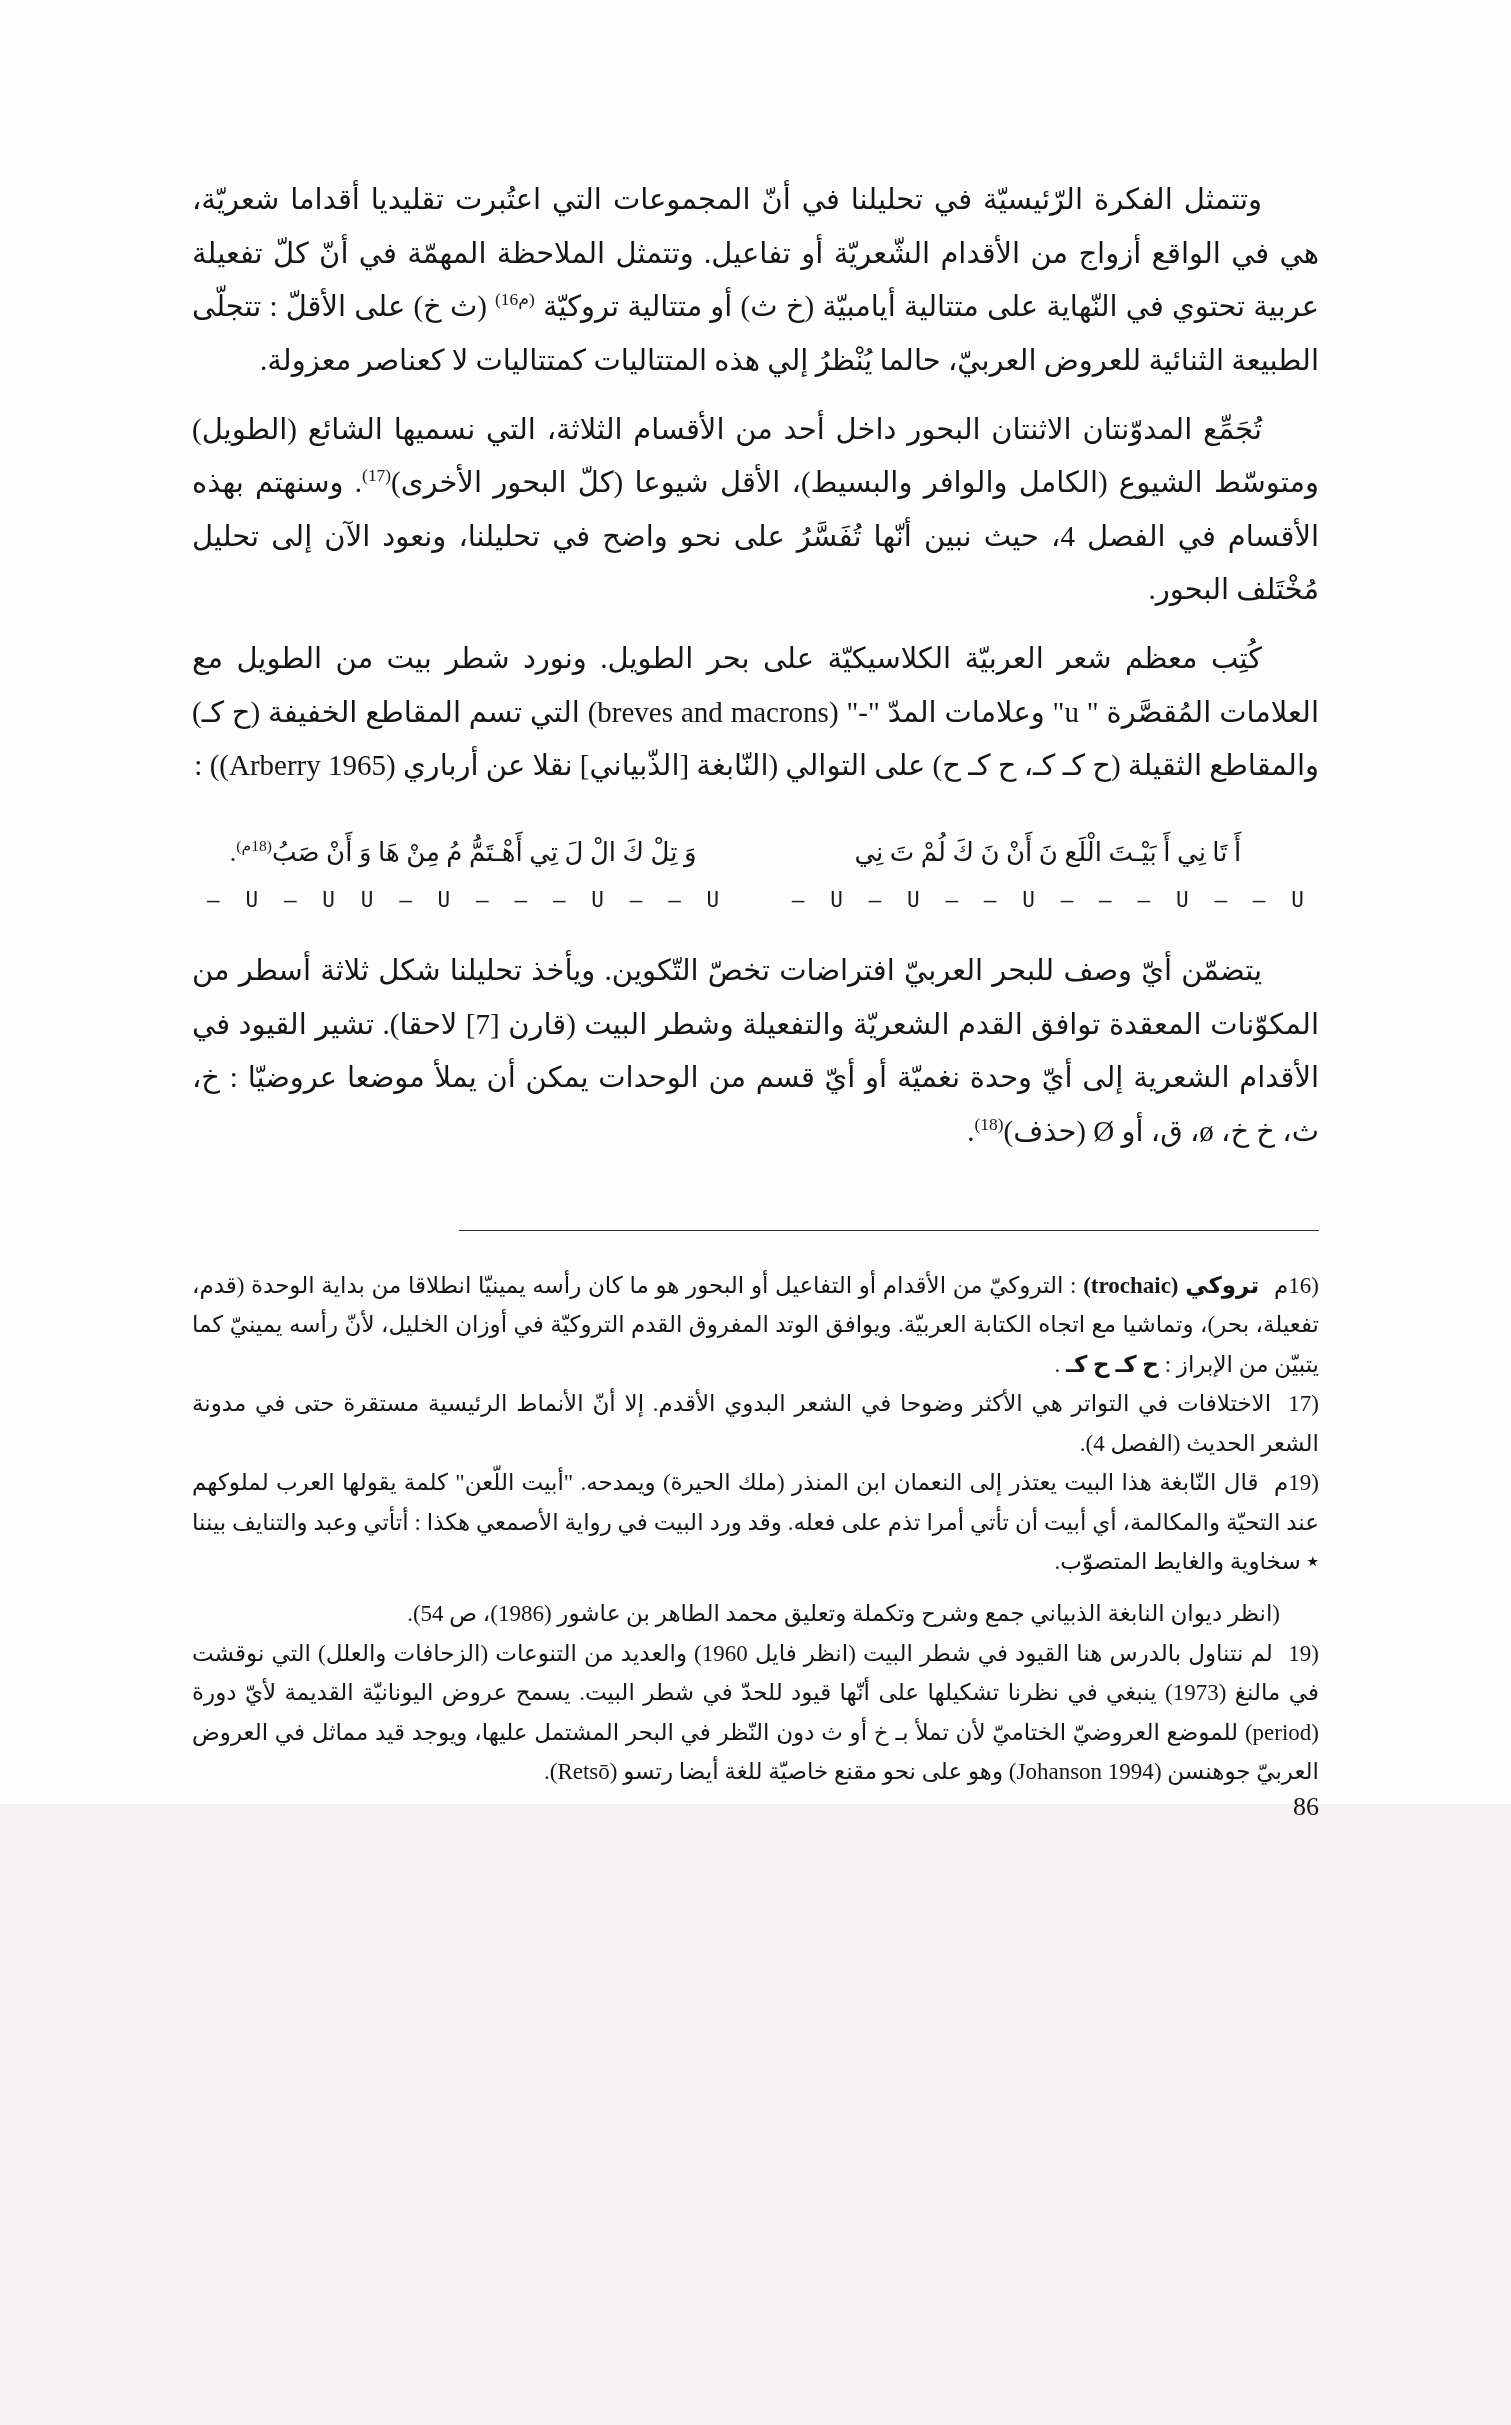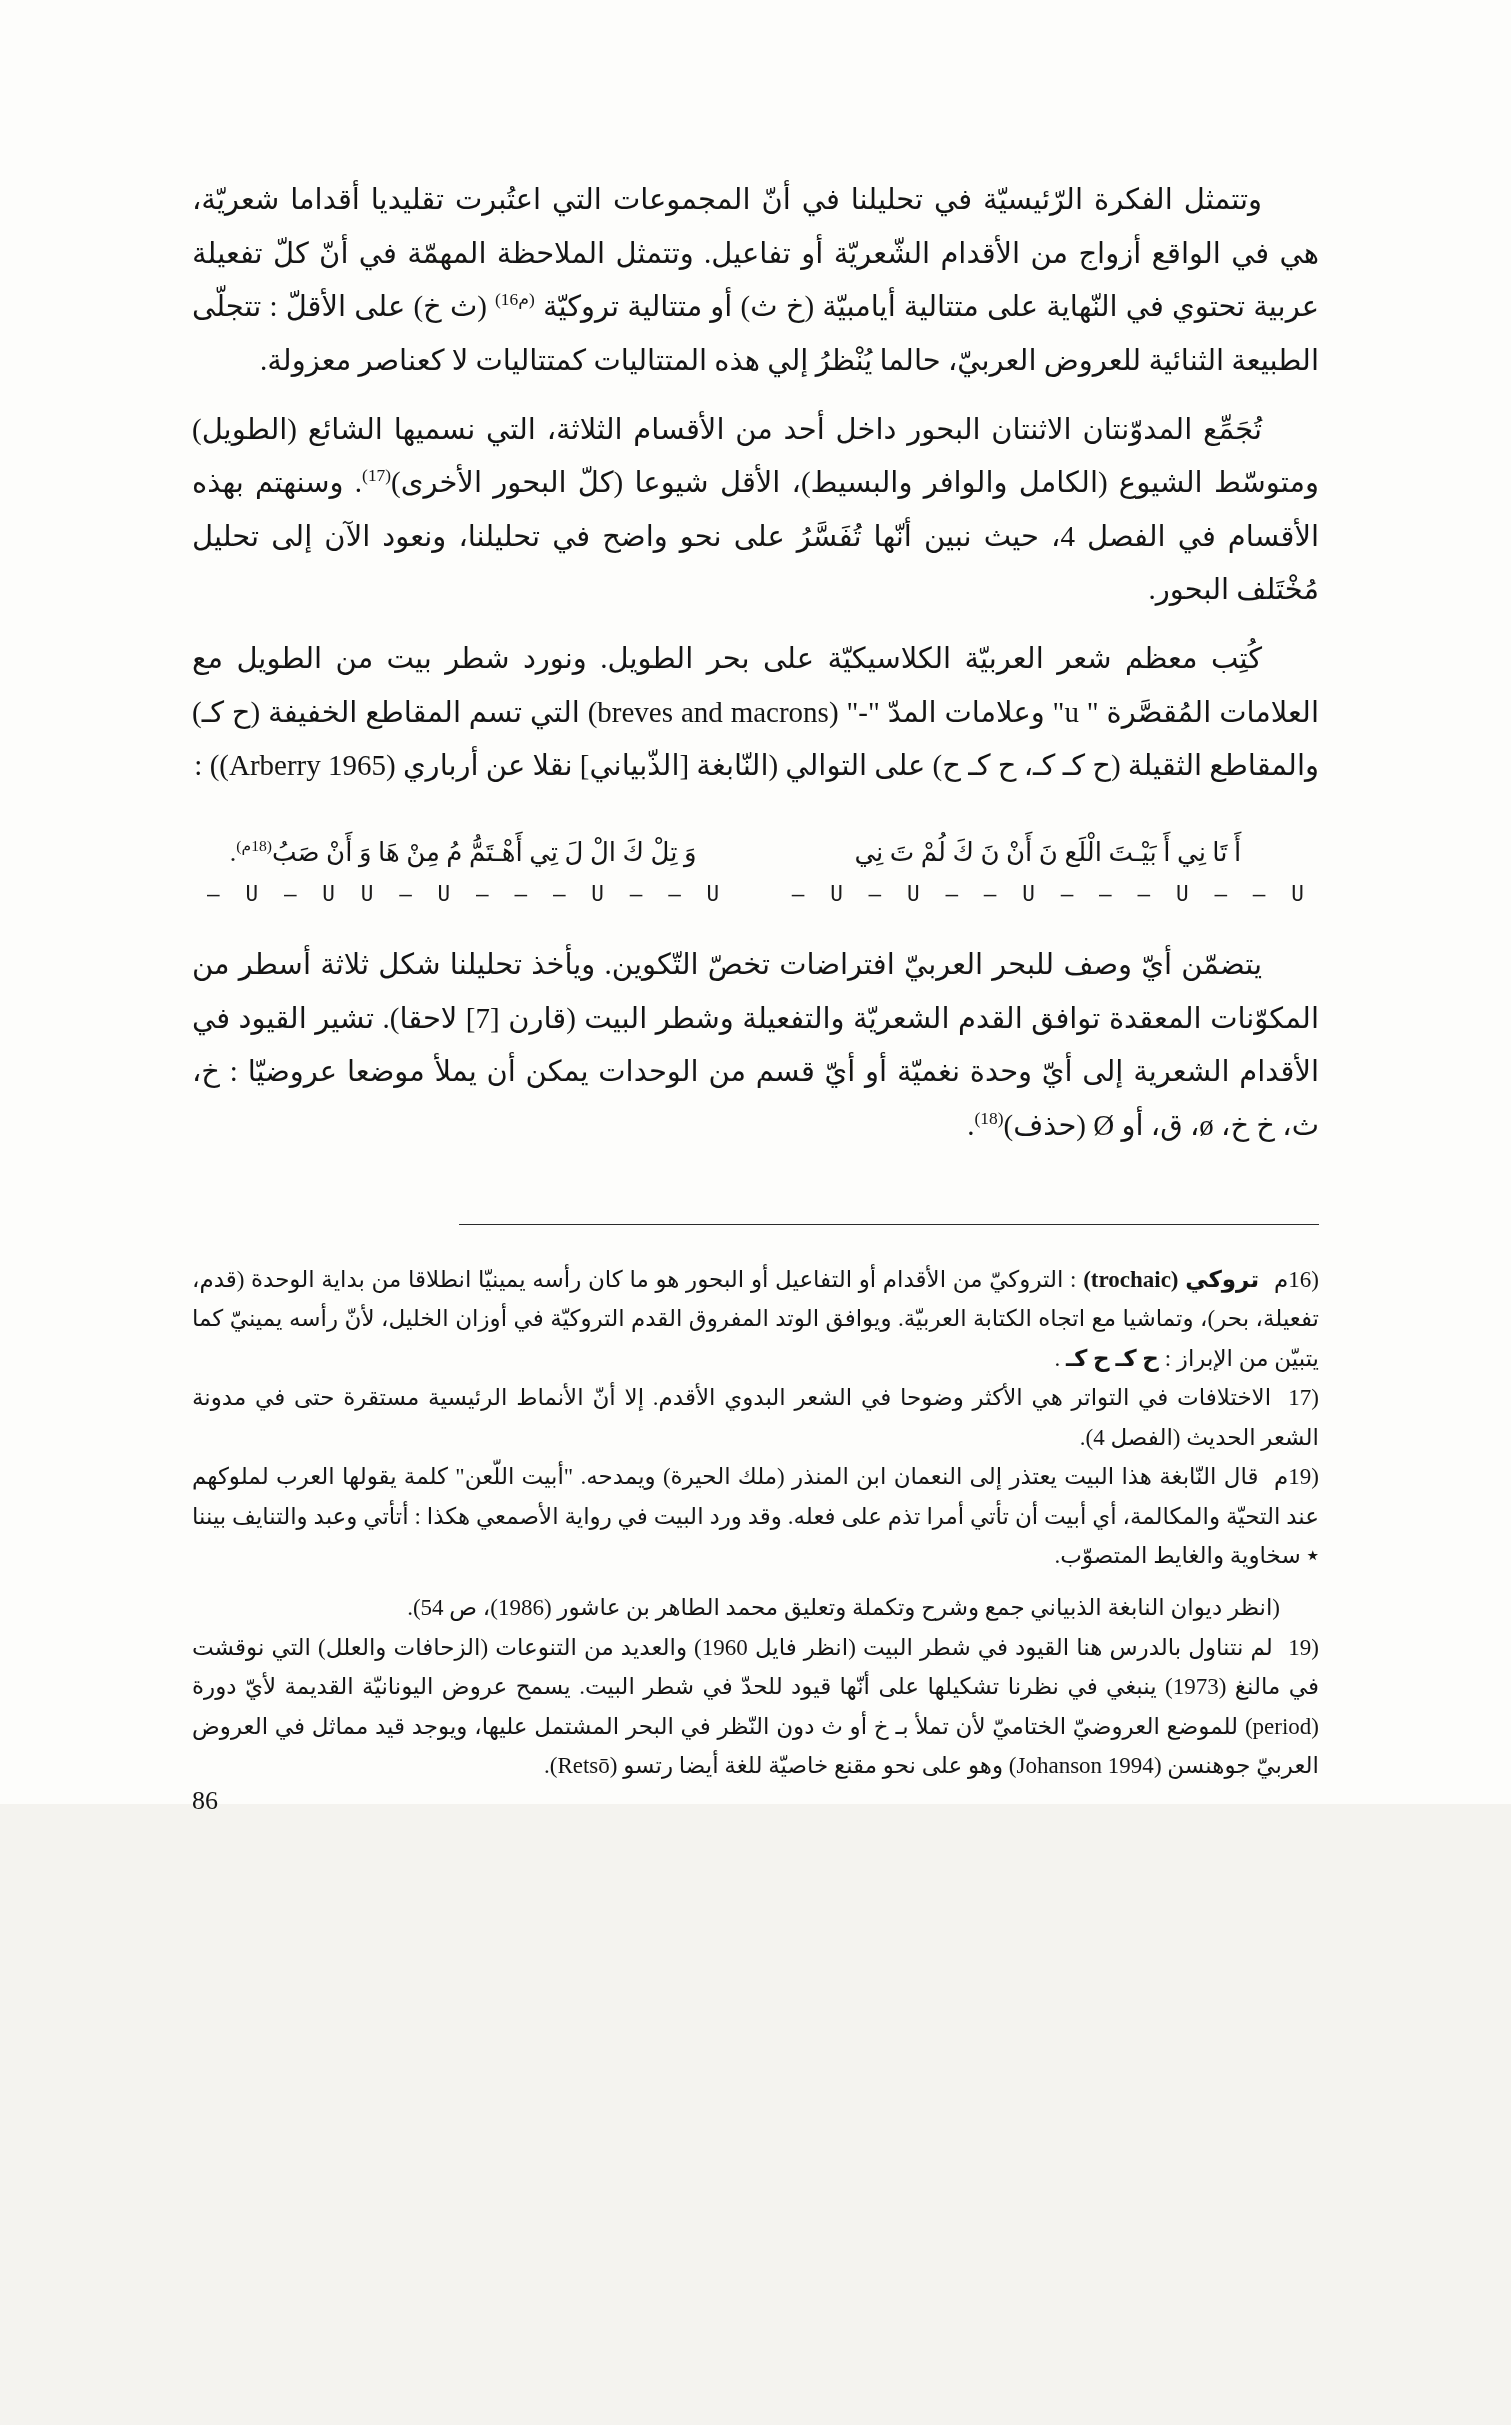--- a/index.html
+++ b/index.html
@@ -31,21 +31,21 @@
   .b{font-weight:bold;}
   .section-heading{
     font-size:32px;font-weight:bold;
     margin:23.6px 0 29px 0;
     text-align:right;
   }
   .verse{
     display:flex;justify-content:space-between;
     margin:25px 6.7px 32px 6.7px;
   }
-  .hemi{width:47.5%;display:flex;flex-direction:column;gap:10px;}
+  .hemi{width:47.5%;display:flex;flex-direction:column;gap:16px;}
   .verse-text{
     font-size:26px;line-height:1.5;
     white-space:nowrap;
     text-align:center;
   }
   .scansion{
     direction:ltr;
     display:flex;justify-content:space-between;
     font-family:"DejaVu Sans Mono",monospace;
     font-size:21px;color:#1b1b1b;
@@ -61,21 +61,21 @@
   .footnote{font-size:23px;line-height:1.72;}
   .fn-line{text-align:justify;}
   .fn-cont{text-indent:39px;margin-top:12px;}
   .fn-marker{
     direction:ltr;unicode-bidi:isolate;
     display:inline-block;
     margin-left:8.4px;
   }
   .page-number{
     margin-top:auto;
-    text-align:left;
+    text-align:right;
     direction:ltr;
     font-size:26px;
     padding-bottom:5px;
   }
 </style>
 </head>
 <body>
 
 <div class="sheet">
 

